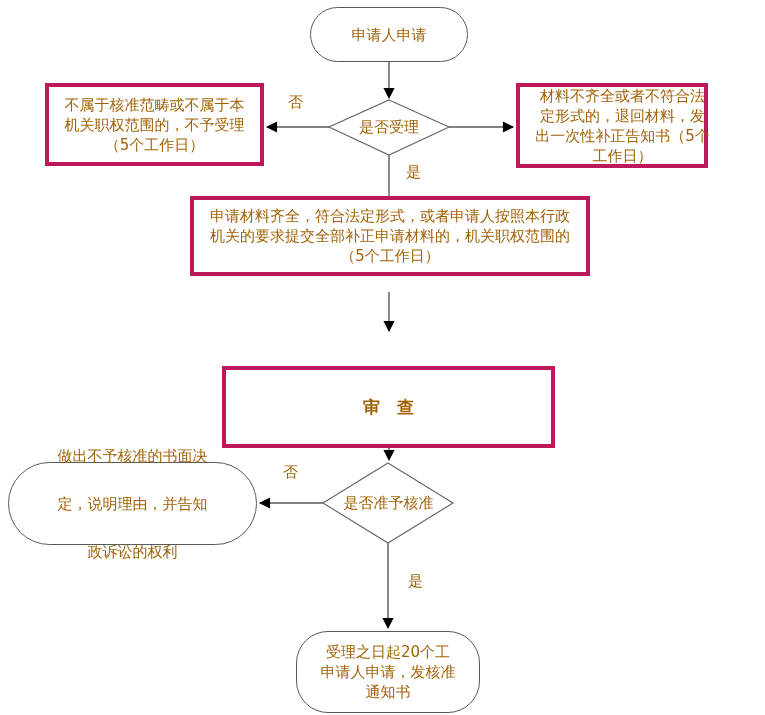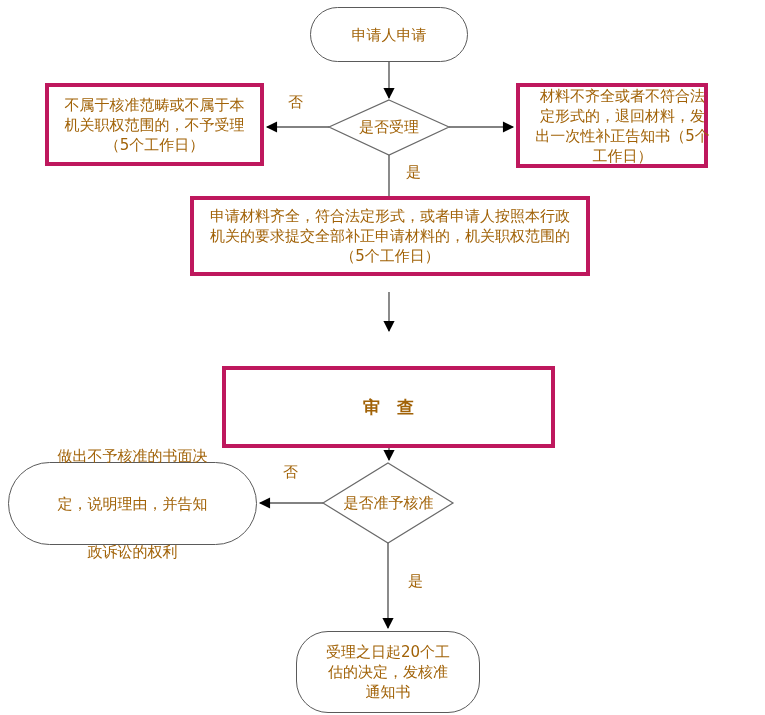--- a/index.html
+++ b/index.html
@@ -131,21 +131,21 @@
   </div>
 
   <div class="node terminator n-deny">
     <div class="line">做出不予核准的书面决</div>
     <div class="line">定，说明理由，并告知</div>
     <div class="line">政诉讼的权利</div>
   </div>
 
   <div class="node terminator n-approve">
     <div class="line">受理之日起20个工</div>
-    <div class="line">估的决定，发核准</div>
+    <div class="line">申请人申请，发核准</div>
     <div class="line">通知书</div>
   </div>
 
   <div class="edge-label lbl-no1">否</div>
   <div class="edge-label lbl-yes1">是</div>
   <div class="edge-label lbl-no2">否</div>
   <div class="edge-label lbl-yes2">是</div>
 
 </div>
 

